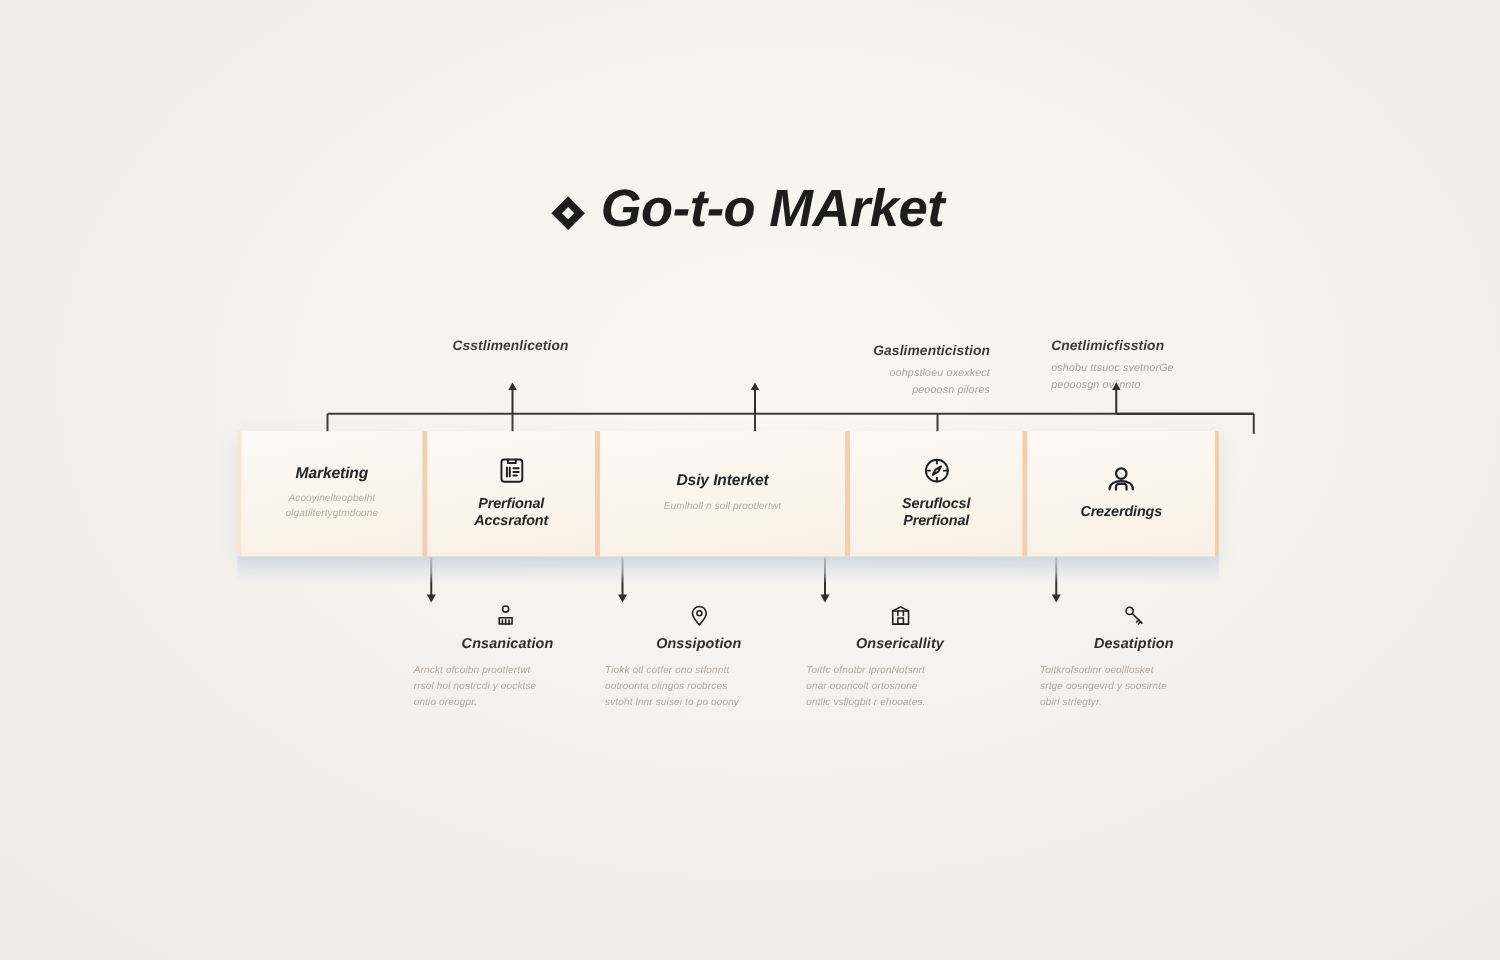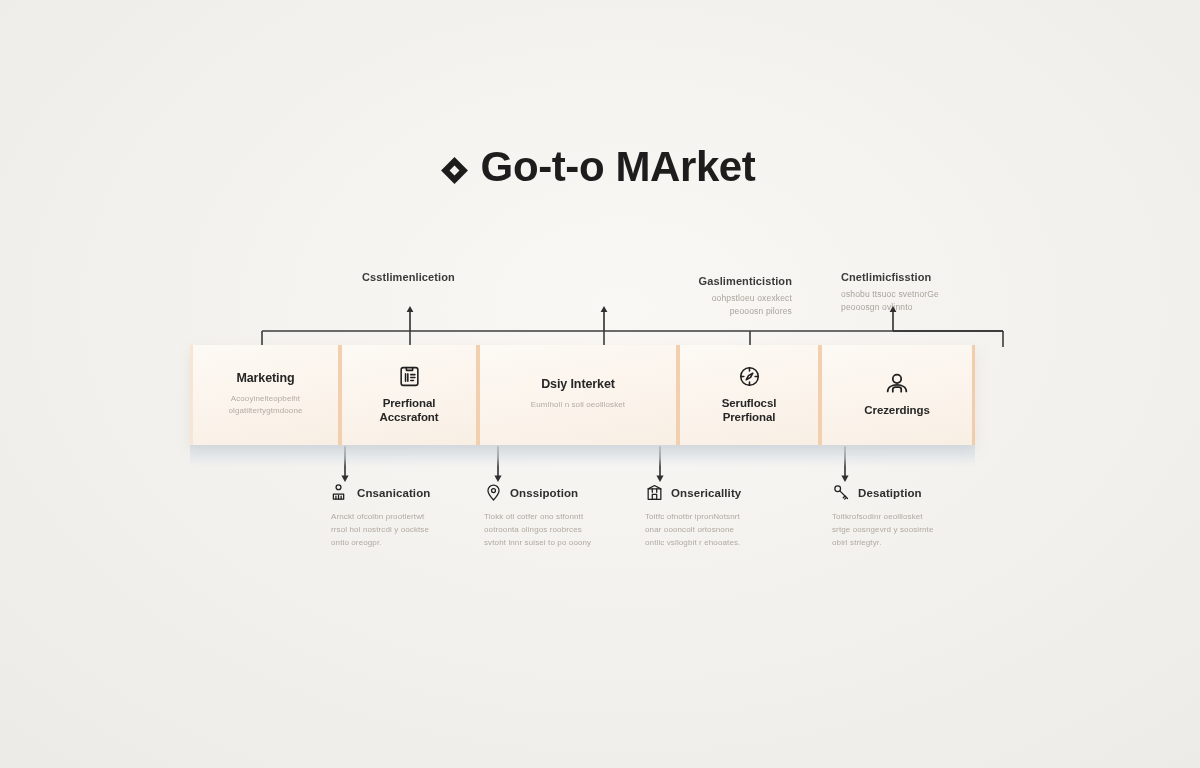--- a/index.html
+++ b/index.html
@@ -18,20 +18,21 @@
     position: relative;
     color: #2b2b2b;
   }
 
   
   #stage {
     position: absolute;
     inset: 0;
     width: 1024px;
     height: 768px;
+    font-style: italic;
   }
 
   
   #title-block {
     position: absolute;
     left: 0;
     top: 146px;
     width: 1200px;
     text-align: center;
     display: flex;
@@ -163,20 +164,21 @@
   
   .detail {
     position: absolute;
     width: 150px;
   }
   .detail-head {
     display: flex;
     align-items: center;
     gap: 7px;
     margin-bottom: 9px;
+    flex-direction: column;
   }
   .detail-icon {
     width: 19px;
     height: 19px;
     flex: 0 0 auto;
     color: #1f1f1f;
     display: flex;
     align-items: center;
     justify-content: center;
   }
@@ -279,21 +281,21 @@
           <path d="M8.2 9.5 v7 M10.4 9.5 v7"></path>
           <path d="M13.2 10.2 h4 M13.2 13 h4 M13.2 15.8 h2.6"></path>
         </svg>
       </div>
       <div class="card-title">Prerfional
 Accsrafont</div>
     </div>
 
     <div class="card" style="flex:0 0 200px;">
       <div class="card-title">Dsiy Interket</div>
-      <div class="card-sub">Eumlholl n soll oeolllosket</div>
+      <div class="card-sub">Eumlholl n soll prootlertwt</div>
     </div>
 
     <div class="card icon-card" style="flex:0 0 142px;">
       <div class="card-icon">
         <svg width="25" height="25" viewBox="0 0 24 24" fill="none" stroke="currentColor" stroke-width="1.5" stroke-linecap="round" stroke-linejoin="round">
           <circle cx="12" cy="12" r="8.4"></circle>
           <path d="M12 3.6 v3 M12 17.4 v3 M3.6 12 h3 M17.4 12 h3"></path>
           <path d="M15.2 8.8 L11 11.2 L8.8 15.2 L13 12.8 Z"></path>
         </svg>
       </div>

